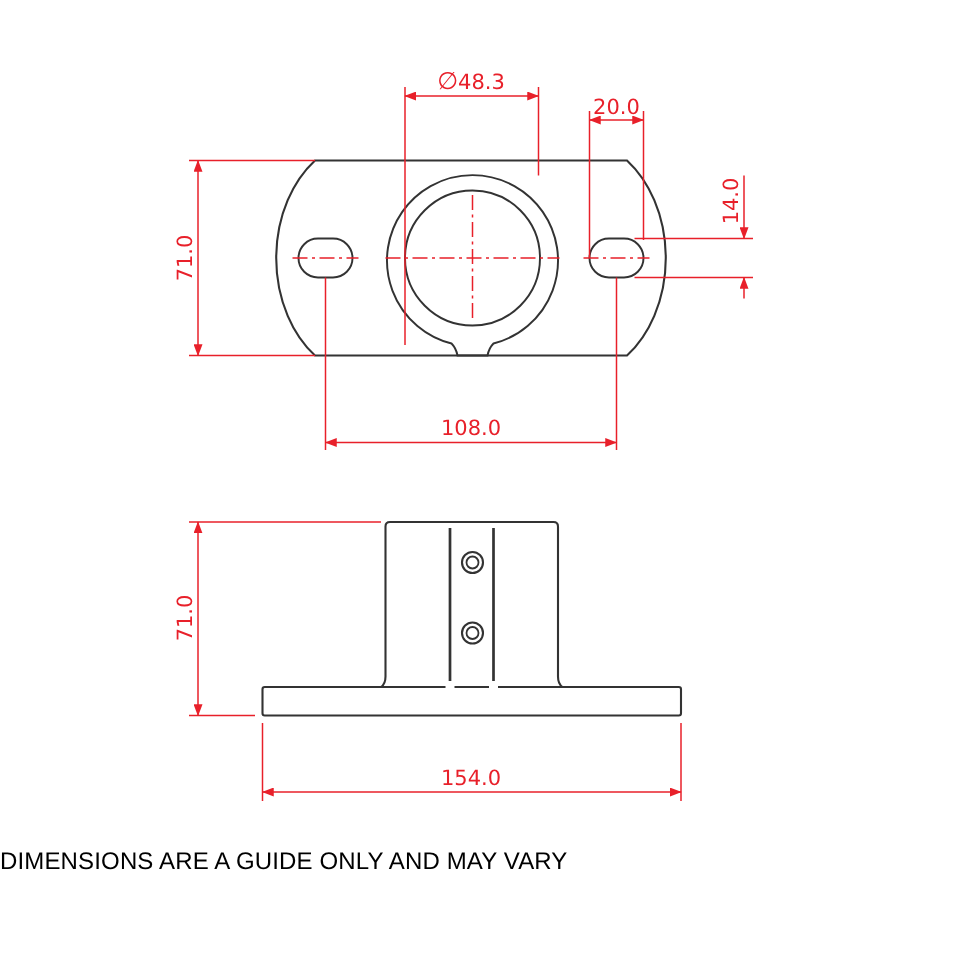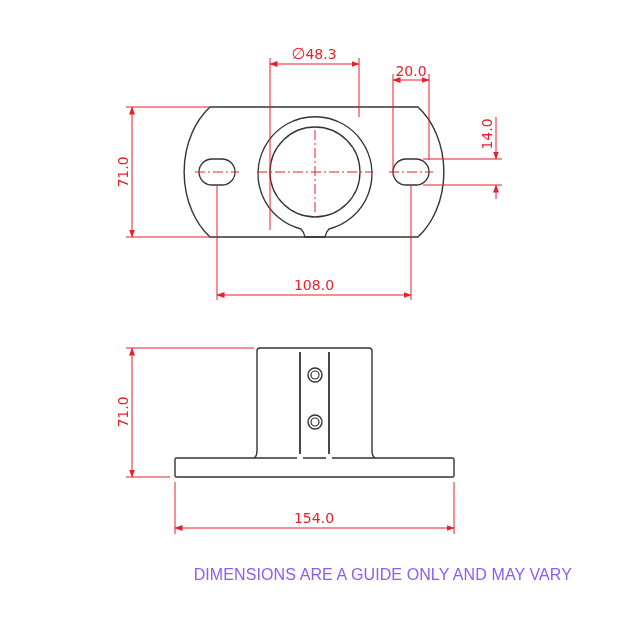--- a/index.html
+++ b/index.html
@@ -1,19 +1,19 @@
 <!DOCTYPE html>
 <html><head>
 <meta charset="utf-8">
 <style>
   html, body { margin: 0; padding: 0; background: #ffffff; }
   body { width: 640px; height: 640px; position: relative; overflow: hidden; font-family: "DejaVu Sans", sans-serif; }
   #drawing { position: absolute; left: 0; top: 0; }
   .dim-text { fill: #e8202a; font-family: "DejaVu Sans", sans-serif; font-size: 14px; }
-  .note { position: absolute; left: 0; width: 572px; top: 566px; text-align: right; font-family: "Liberation Sans", sans-serif; font-size: 16px; color: #8b5cf6; letter-spacing: 0.1px; }
+  .note { position: absolute; left: 0; width: 572px; top: 566px; text-align: left; font-family: "Liberation Sans", sans-serif; font-size: 16px; color: #000000; letter-spacing: 0.1px; }
 </style>
 </head>
 <body>
 
 <svg id="drawing" width="640" height="640" viewBox="0 0 640 640" xmlns="http://www.w3.org/2000/svg">
   <defs>
     <marker id="arr" markerWidth="8" markerHeight="6" refX="7.5" refY="3" orient="auto-start-reverse" markerUnits="userSpaceOnUse">
       <path d="M0,0 L8,3 L0,6 z" fill="#e8202a"></path>
     </marker>
   </defs>

